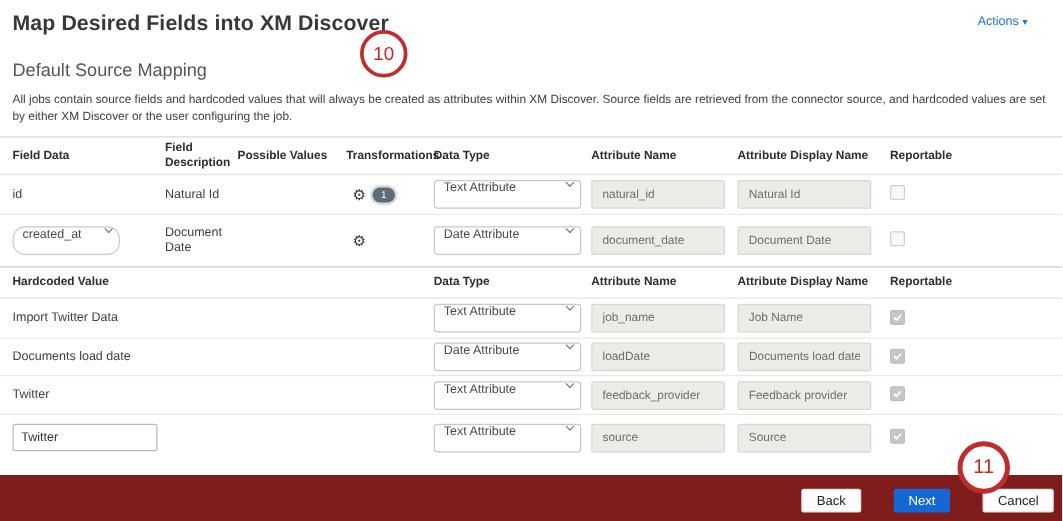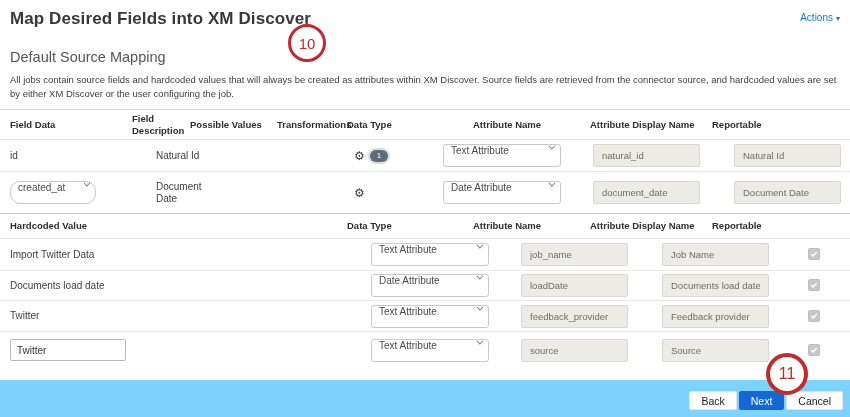--- a/index.html
+++ b/index.html
@@ -1,42 +1,42 @@
 <!DOCTYPE html>
 <html><head>
 <meta charset="utf-8">
 <style>
   * { margin:0; padding:0; box-sizing:border-box; }
   html,body { background:#fff; }
   body { font-family:"Liberation Sans", sans-serif; }
   .page { position:relative; width:850px; height:417px; background:#fff; overflow:hidden; }
 
   
-  .topbar { display:flex; justify-content:space-between; align-items:flex-start; padding:9px 10px 0 10px; }
+  .topbar { display:flex; justify-content:space-between; align-items:flex-start; padding:9px 28px 0 10px; }
   .title { font-size:17px; font-weight:bold; color:#383838; line-height:20px; letter-spacing:.1px; }
   .actions { font-size:10px; color:#1776c4; cursor:pointer; padding-top:3px; white-space:nowrap; }
   .actions .caret { font-size:8px; margin-left:3px; }
 
   
   .tabs { display:flex; gap:15px; margin:9px 10px 0 10px; }
   .tab { font-size:9.5px; letter-spacing:.3px; color:#5a5a5a; padding-bottom:4px; cursor:pointer; }
   .tab.active { color:#1776c4; border-bottom:2px solid #1878c8; }
 
   
   .section-heading { margin:20px 10px 0 10px; font-size:14.5px; font-weight:400; color:#555; }
   .desc { margin:8px 10px 8px 10px; font-size:9.5px; line-height:14px; color:#404040; }
 
   
   .tbl { border-top:1px solid #dadada; }
   .grid8 { display:grid; grid-template-columns:122px 58px 87px 70px 126px 117px 118px 1fr; padding:0 10px; align-items:center; }
   .grid5 { display:grid; grid-template-columns:337px 126px 117px 118px 1fr; padding:0 10px; align-items:center; }
   .thead { border-bottom:1px solid #e3e3e3; height:30px; }
   .thead.hc { height:26px; border-top:1px solid #cccccc; }
   .th { font-size:9.5px; font-weight:bold; color:#2d2d2d; line-height:12px; padding-right:6px; }
-  .row { border-bottom:1px solid #e9e9e9;gap:24px; }
+  .row { border-bottom:1px solid #e9e9e9; }
   .r1 { height:32px; } .r2 { height:41px; border-bottom:none; }
   .hr1 { height:32px; } .hr2 { height:30px; } .hr3 { height:31px; } .hr4 { height:36px; border-bottom:none; }
   .td { font-size:10px; color:#3e3e3e; line-height:12px; padding-right:6px; }
 
   
   .sel { display:inline-flex; align-items:flex-start; justify-content:space-between; background:#fff;
          border:1px solid #c9c9c9; border-radius:3px; height:23px; padding:0 7px; font-size:10px;
          color:#4a4a4a; cursor:pointer; }
   .sel.dtype { width:118px; }
   .sel.fieldsel { width:86px;border-radius:10px; }
@@ -51,22 +51,22 @@
            padding:1px 7px; border-radius:8px; margin-left:5px; box-shadow:0 0 0 2px #d9dcde; }
   .transf { display:flex; align-items:center; padding-left:5px; }
   .rep { padding-left:4px; }
   .checkbox { width:12px; height:12px; border:1px solid #cfcfcf; background:#f8f8f8; border-radius:2px;
               display:inline-flex; align-items:center; justify-content:center; cursor:pointer; }
   .checkbox svg { display:none; width:8px; height:8px; }
   .checkbox.checked { background:#c7c7c7; border-color:#bdbdbd; }
   .checkbox.checked svg { display:block; }
 
   
-  .footer { position:absolute; left:0; right:0; top:380px; height:37px; background:#7dd3fc; z-index:5;
-            display:flex; justify-content:flex-end; align-items:center; gap:2px; padding:4px 7px 0 0; }
+  .footer { position:absolute; left:0; right:0; top:380px; height:37px; background:#7f1d1d; z-index:5;
+            display:flex; justify-content:flex-end; align-items:center; gap:26px; padding:4px 7px 0 0; }
   .btn { height:19px; font-size:10.5px; padding:0 11px; border-radius:2px; cursor:pointer;
          font-family:"Liberation Sans",sans-serif; }
   .btn.light { background:#fdfdfd; color:#222; border:1px solid #e2e2e2; }
   .btn.primary { background:#1568d3; color:#fff; border:1px solid #1568d3; }
 
   
   .anno { position:absolute; border-radius:50%; background:#fff; display:flex; align-items:center;
           justify-content:center; color:#c02b2b; z-index:9; }
   .c10 { left:288px; top:24px; width:38px; height:38px; border:3px solid #c02b2b; font-size:15px; }
   .c11 { left:766px; top:353px; width:42px; height:42px; border:4px solid #c02b2b; font-size:16px; }

